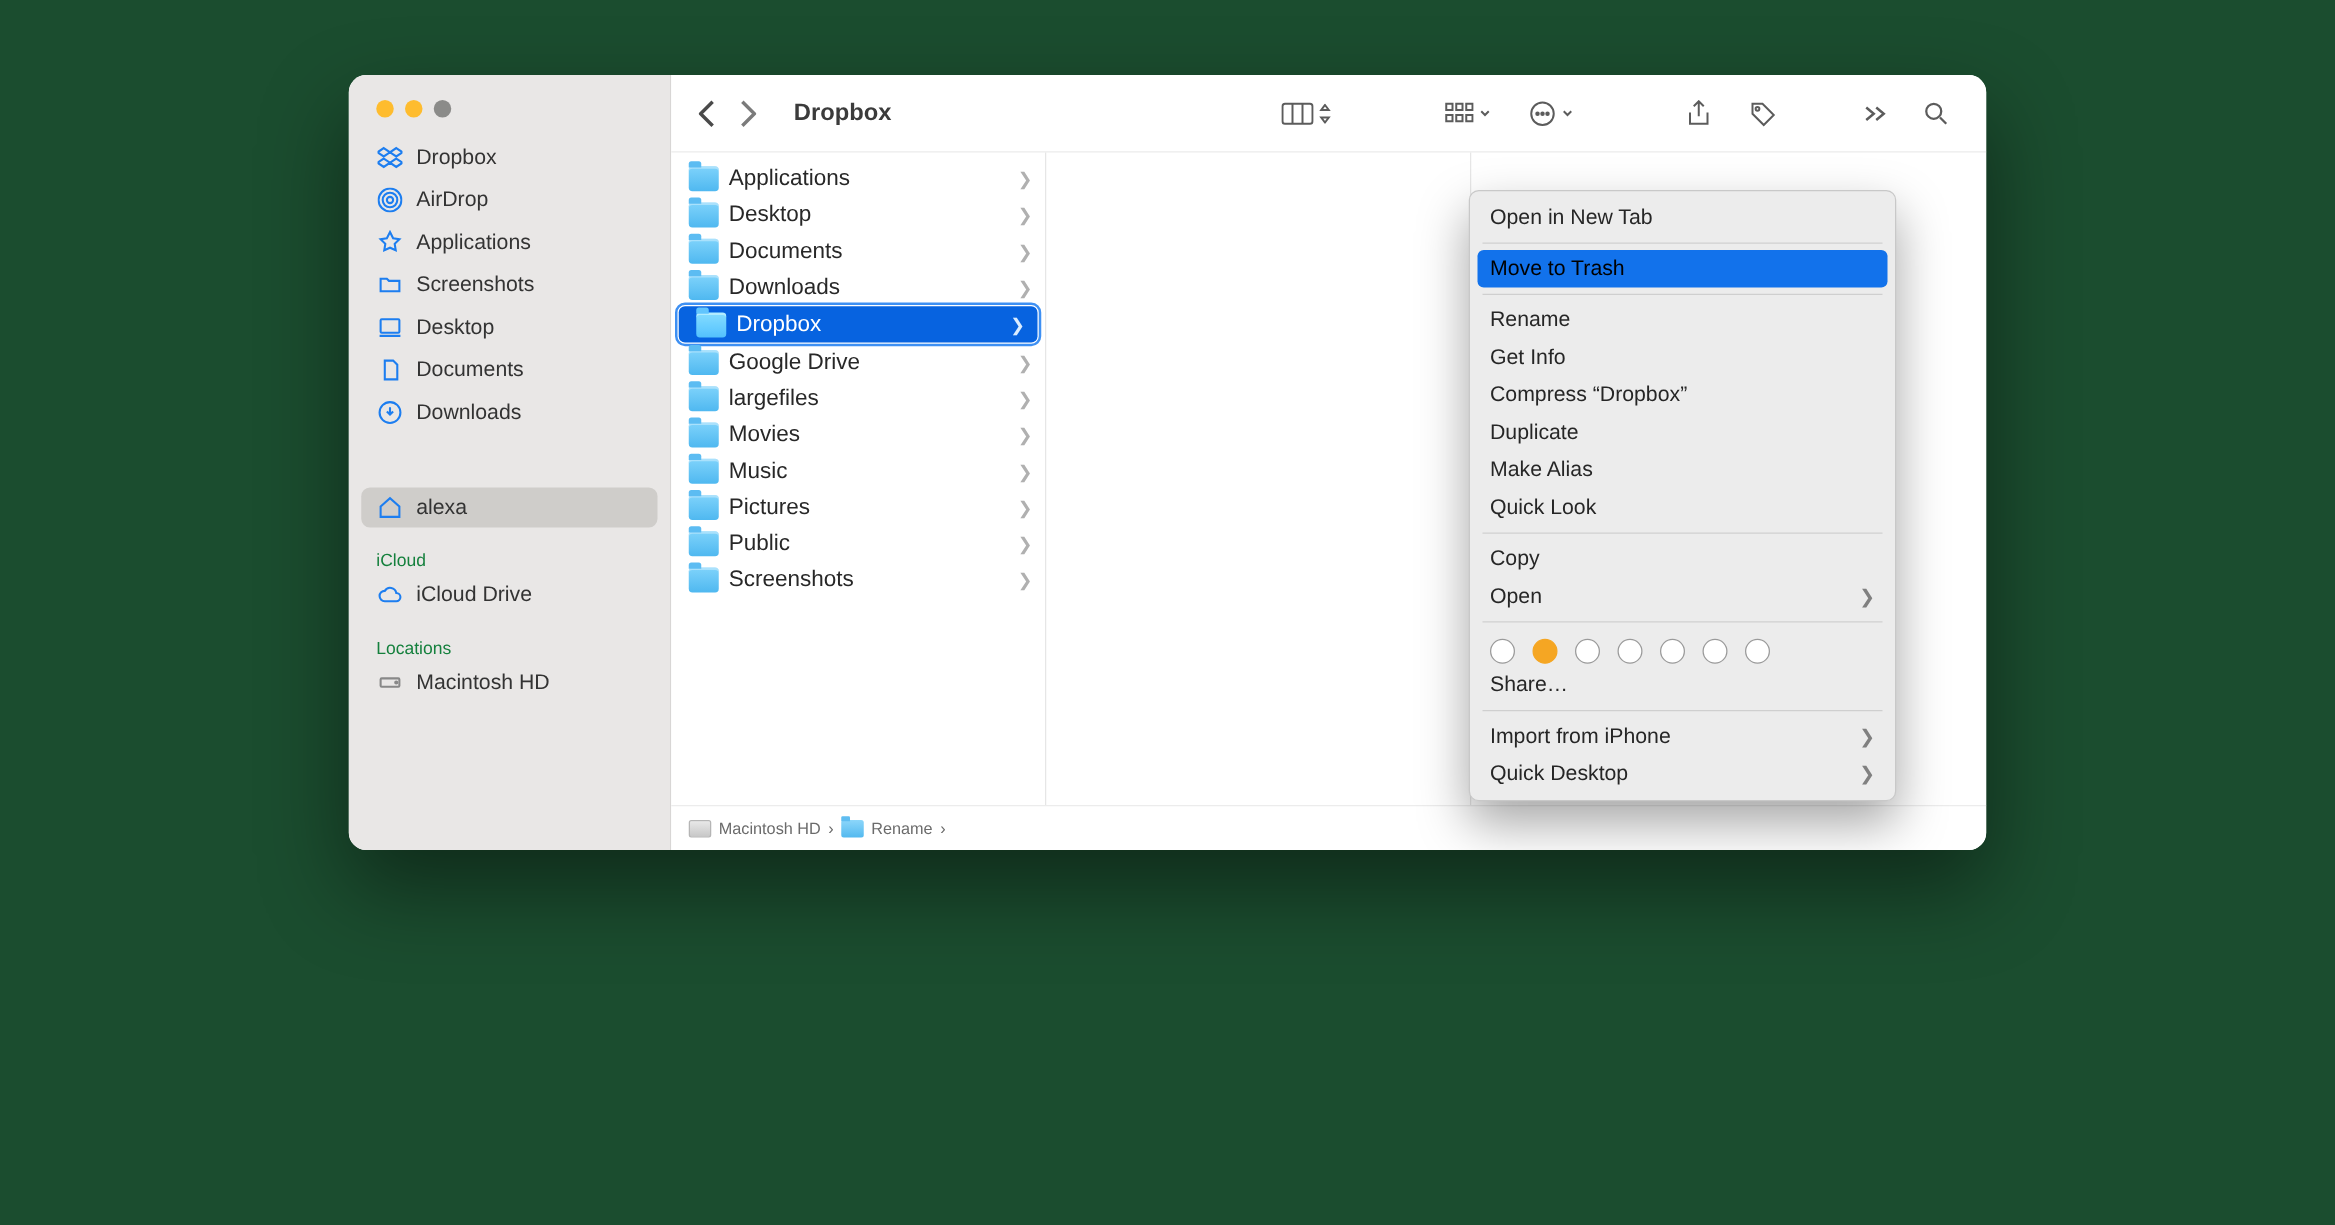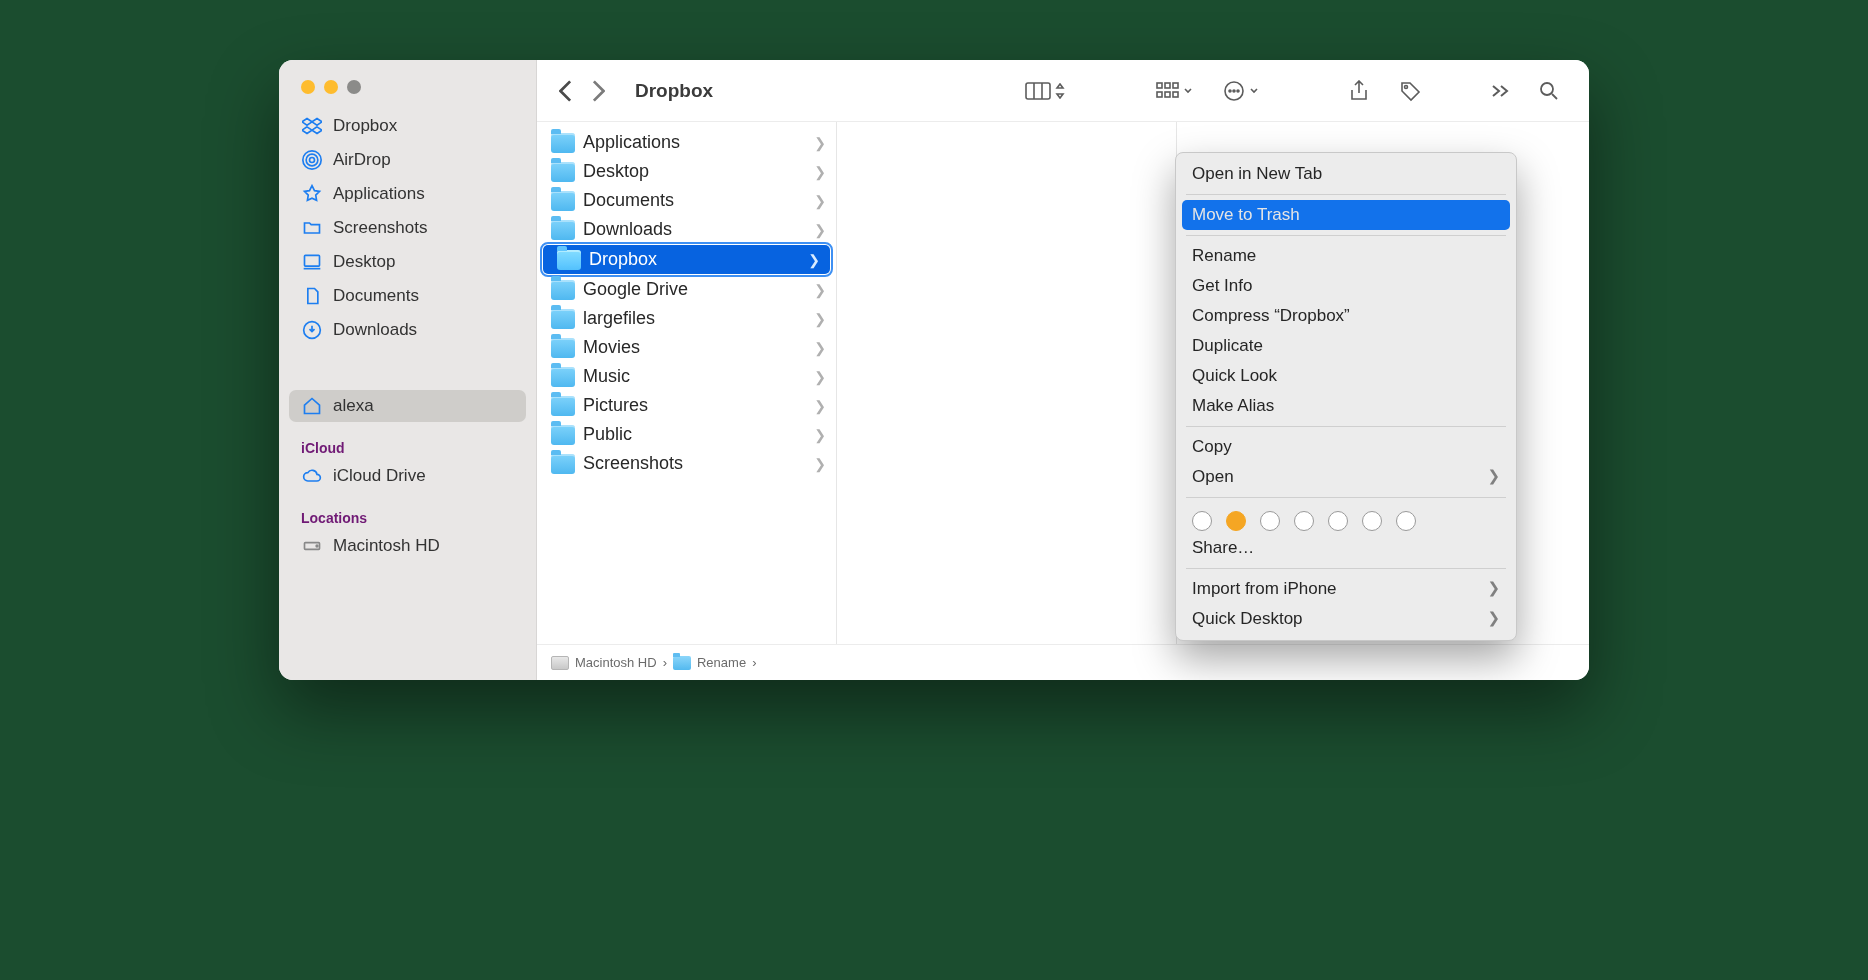--- a/index.html
+++ b/index.html
@@ -48,22 +48,22 @@
     border-radius: 7px;
     font-size: 17px;
     color: #333;
     cursor: default;
     margin-bottom: 2px;
   }
   .side-item.active { background: #cfcdca; margin-top: 44px; }
   .side-icon { width: 22px; height: 22px; color:#1d7ef0; display:flex; align-items:center; justify-content:center; }
   .side-section-label {
     font-size: 14px;
-    color: #701a75;
-    font-weight: 700;
+    color: #15803d;
+    font-weight: 400;
     padding: 16px 12px 4px;
   }
   .main {
     flex: 1;
     display: flex;
     flex-direction: column;
     background: #fff;
     position: relative;
     min-width: 0;
   }
@@ -174,27 +174,27 @@
     border-radius:8px;
     box-shadow: 0 18px 40px rgba(0,0,0,.35);
     padding: 6px 0;
     font-size:17px;
     color:#262626;
     z-index:50;
   }
   .cm-item {
     padding: 5px 16px;
     display:flex;
-    align-items:flex-start;
+    align-items:center;
     justify-content:space-between;
     cursor:default;
   }
   .cm-item.highlight {
     background:#1272eb;
-    color:#e5e5e5;
+    color:#000000;
     border-radius:5px;
     margin:2px 6px;
     padding:5px 10px;
   }
   .cm-sep { height:1px; background:#cfcfcf; margin:5px 10px; }
   .cm-chevron { color:#808080; font-size:15px; }
   .tag-row {
     display:flex; gap:14px; padding:8px 16px 2px;
   }
   .tag-dot {
@@ -478,24 +478,24 @@
       <div class="cm-item">
           <span>Get Info</span>
         </div>
       <div class="cm-item">
           <span>Compress “Dropbox”</span>
         </div>
       <div class="cm-item">
           <span>Duplicate</span>
         </div>
       <div class="cm-item">
+          <span>Make Alias</span>
+        </div>
+      <div class="cm-item">
           <span>Quick Look</span>
-        </div>
-      <div class="cm-item">
-          <span>Make Alias</span>
         </div>
       <div class="cm-sep"></div>
       <div class="cm-item">
           <span>Copy</span>
         </div>
       <div class="cm-item">
           <span>Open</span>
           <span class="cm-chevron">❯</span>
         </div>
       <div class="cm-sep"></div>

